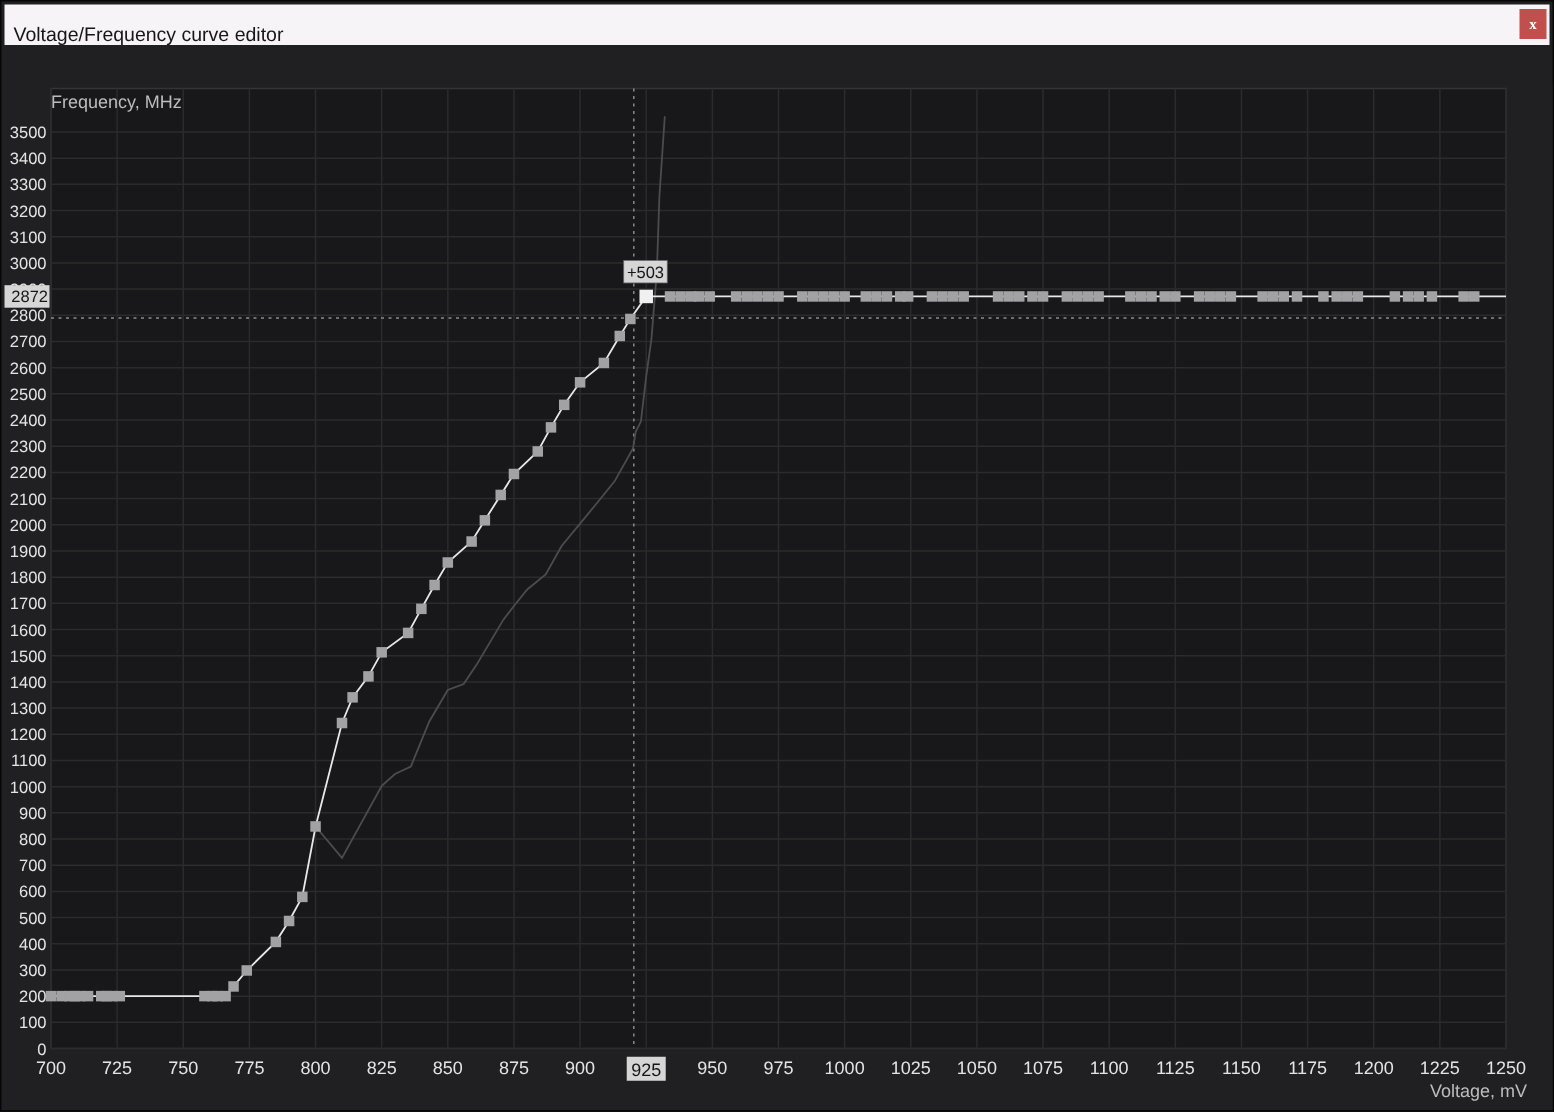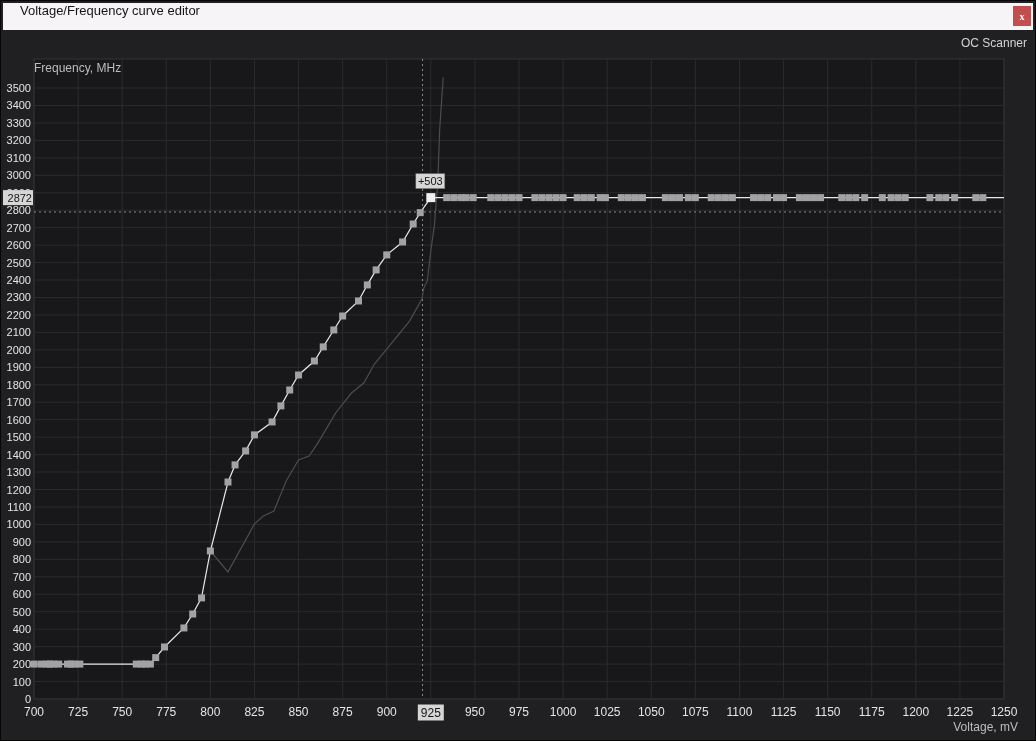--- a/index.html
+++ b/index.html
@@ -1,19 +1,19 @@
 <!DOCTYPE html>
 <html><head>
 <meta charset="utf-8">
 <style>
   html,body{margin:0;padding:0;background:#0b0b0b;font-family:"Liberation Sans",sans-serif;}
   .window{position:relative;width:1036px;height:741px;background:#202022;border:1px solid #060606;
           box-sizing:border-box;overflow:hidden;}
   .titlebar{position:absolute;left:2px;right:2px;top:2px;height:27px;background:#f6f4f6;
-            display:flex;align-items:flex-start;padding-left:17px;box-sizing:border-box;}
+            display:flex;align-items:flex-end;padding-left:6px;box-sizing:border-box;}
   .titlebar .title{font-size:13px;color:#161616;}
   .close-btn{position:absolute;right:4px;top:5px;width:18px;height:20px;background:#c14f4d;
              display:flex;align-items:center;justify-content:center;cursor:pointer;}
   .close-btn span{color:#ffffff;font-size:10px;font-weight:bold;font-family:"Liberation Serif",serif;}
   .toolbar{position:absolute;left:2px;right:2px;top:29px;height:26px;background:#202022;}
   .oc-scanner{position:absolute;right:6px;top:0;line-height:26px;font-size:12px;color:#d4d4d4;cursor:pointer;}
   #chart{position:absolute;left:0;top:0;width:1036px;height:741px;}
   svg text{font-family:"Liberation Sans",sans-serif;}
 </style>
 </head>
@@ -252,17 +252,14 @@
       <text x="1017" y="730" font-size="12" fill="#bdbdbd" text-anchor="end">Voltage, mV</text>
     </svg>
 
   <div class="titlebar">
     <span class="title">Voltage/Frequency curve editor</span>
   </div>
   <div class="close-btn">
     <span>x</span>
   </div>
 
-  <div class="toolbar">
-    <span class="oc-scanner">OC Scanner</span>
-  </div>
 
 </div>
 
 </body></html>

